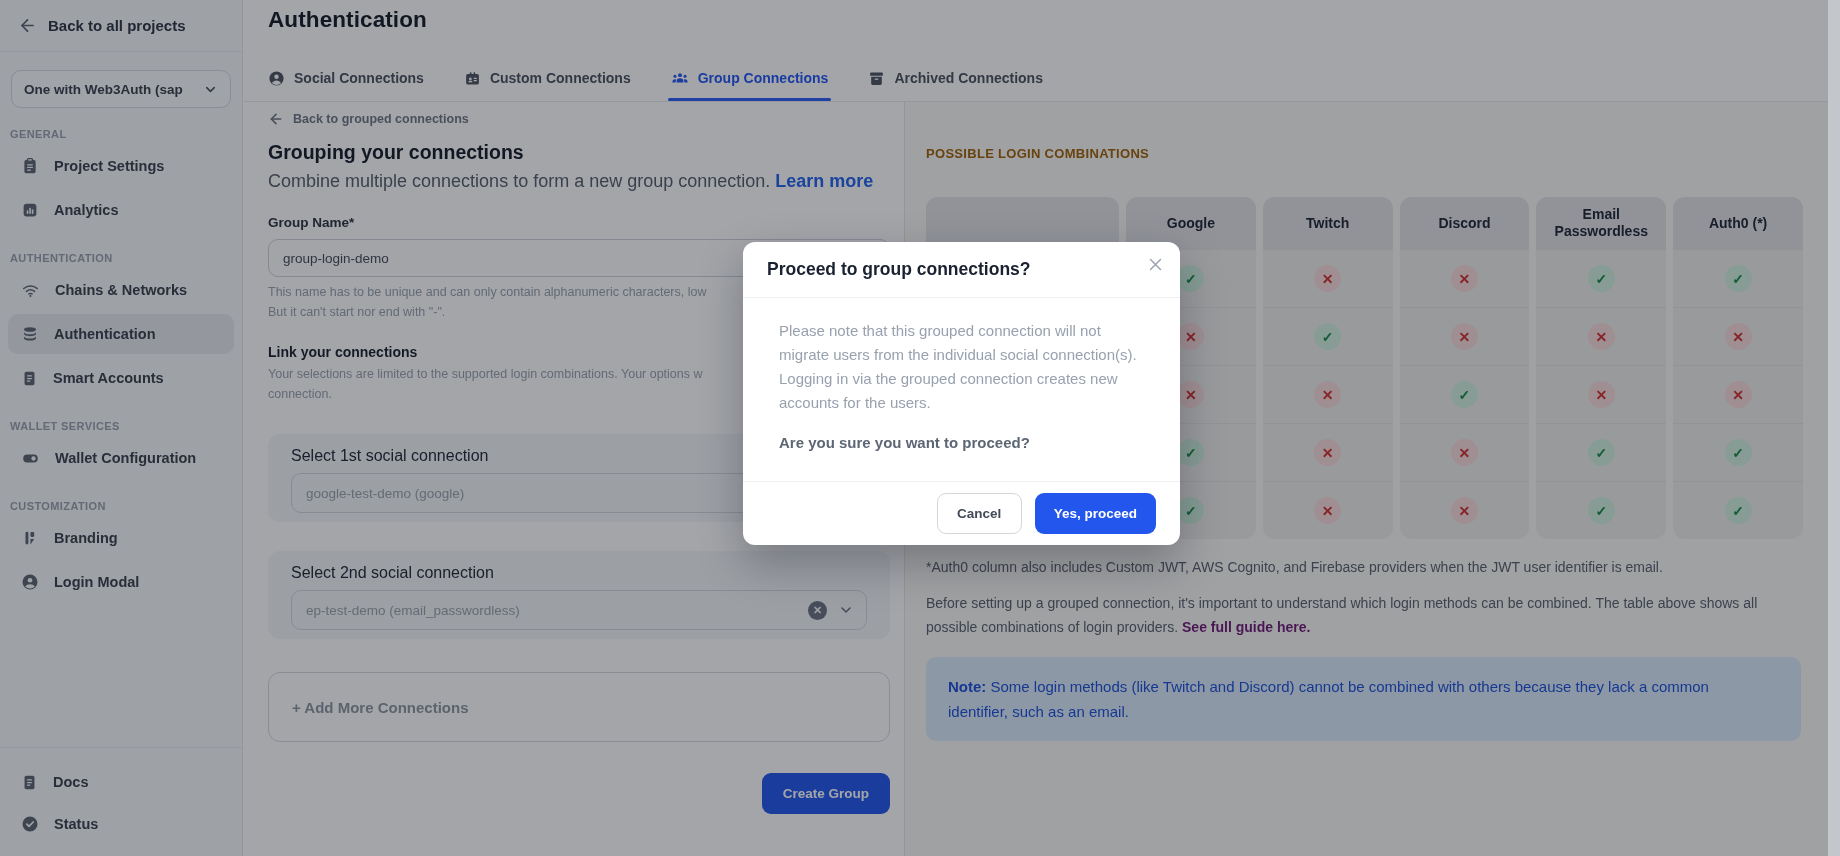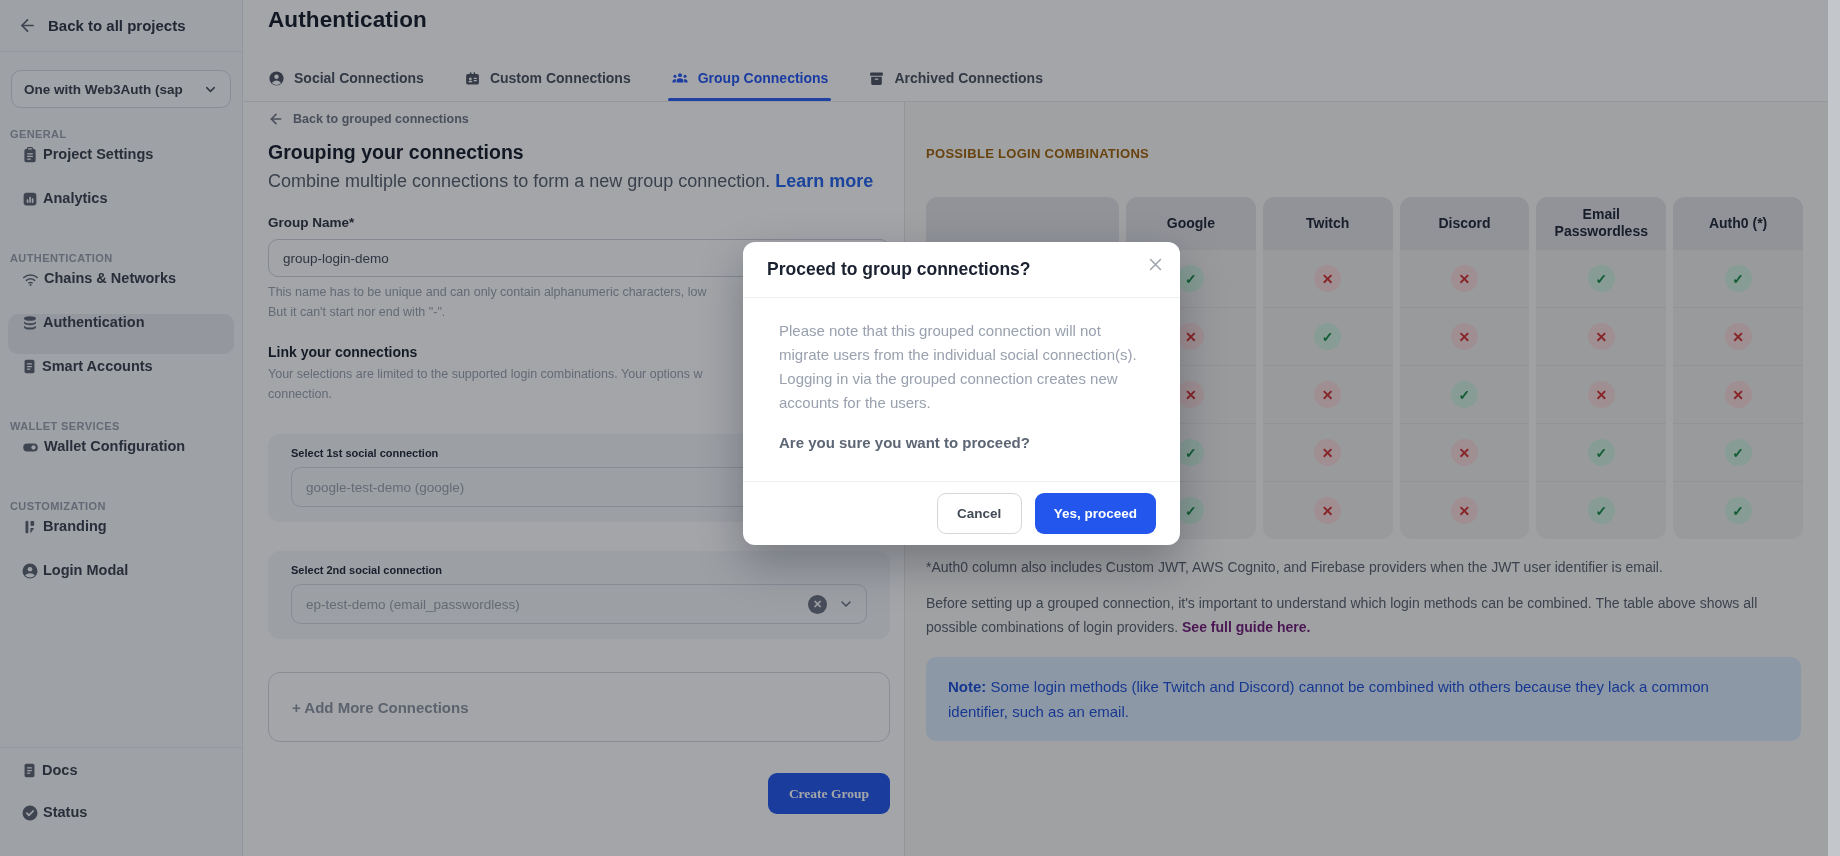--- a/index.html
+++ b/index.html
@@ -6,21 +6,21 @@
   html,body { width:1840px; height:856px; overflow:hidden; }
   body { font-family:"Liberation Sans", sans-serif; background:#ffffff; position:relative; color:#1c2230; }
 
   
   .sidebar { position:absolute; left:0; top:0; width:243px; height:856px; background:#f7f8fa; border-right:1px solid #e4e6e9; display:flex; flex-direction:column; }
   .back-row { height:52px; display:flex; align-items:center; gap:11px; padding:0 18px; font-size:15px; font-weight:700; color:#2e3644; border-bottom:1px solid #e7e9ec; }
   .proj-select { margin:18px 11px 0; height:38px; border:1px solid #d5d8dd; border-radius:10px; background:#fbfcfd; display:flex; align-items:center; padding:0 12px; font-size:13.5px; font-weight:600; color:#3a414c; }
   .proj-select .txt { white-space:nowrap; overflow:hidden; max-width:178px; }
   .proj-select svg { margin-left:auto; flex:none; }
   .sec-label { margin:20px 10px 4px; font-size:11px; font-weight:800; letter-spacing:0.4px; color:#9aa0ab; }
-  .side-item { height:40px; margin:2px 8px; border-radius:10px; display:flex; align-items:flex-start; gap:4px; padding:0 13px; font-size:14.5px; font-weight:600; color:#3a414c; cursor:pointer; }
+  .side-item { height:40px; margin:2px 8px; border-radius:10px; display:flex; align-items:center; gap:15px; padding:0 13px; font-size:14.5px; font-weight:600; color:#3a414c; cursor:pointer; }
   .side-item.active { background:#e7e9ee; }
   .side-item svg { flex:none; color:#5d6572; }
   .side-spacer { flex:1; }
   .side-footer { border-top:1px solid #e7e9ec; padding:12px 0 10px; }
 
   
   .main { position:absolute; left:244px; top:0; right:0; bottom:0; background:#ffffff; }
   .top-header { position:absolute; left:0; top:0; right:0; height:102px; border-bottom:1px solid #e7e8ea; background:#fff; }
   .page-title { position:absolute; left:24px; top:7px; font-size:22.5px; font-weight:800; color:#141a28; letter-spacing:0.1px; }
   .tabs { position:absolute; left:24px; bottom:0; display:flex; gap:40px; height:46px; }
@@ -36,27 +36,27 @@
   .h2 { margin-top:14px; font-size:19.5px; font-weight:800; color:#151b29; }
   .subtitle { margin-top:7px; font-size:18px; color:#565e6a; }
   .subtitle a { color:#2563eb; font-weight:600; text-decoration:none; }
   .field-label { margin-top:23px; font-size:13.5px; font-weight:700; color:#2d333f; }
   .text-input { margin-top:9px; width:622px; height:38px; border:1.5px solid #ccd1d8; border-radius:10px; background:#fdfdfe; padding:0 14px; font-size:13.5px; color:#454c58; font-family:inherit; outline:none; }
   .helper { margin-top:6px; font-size:12.5px; line-height:19.5px; color:#99a1ac; }
   .link-heading { margin-top:22px; font-size:14px; font-weight:800; color:#1b212d; }
   .desc { margin-top:5px; font-size:12.5px; line-height:19.5px; color:#99a1ac; }
   .sel-card { margin-top:30px; width:622px; height:88px; background:#f4f5f7; border-radius:12px; padding:13px 23px 0; }
   .sel-card + .sel-card { margin-top:29px; }
-  .sel-label { font-size:11px; font-weight:700; color:#232937; }
+  .sel-label { font-size:16px; font-weight:400; color:#232937; }
   .sel-input { margin-top:8px; width:576px; height:40px; border:1.5px solid #d2d6dc; border-radius:10px; display:flex; align-items:center; padding:0 14px; font-size:13.5px; color:#9aa2ac; background:transparent; position:relative; cursor:pointer; }
   .sel-input .icons { position:absolute; right:12px; display:flex; align-items:center; gap:11px; }
   .clear-dot { width:19px; height:19px; border-radius:50%; background:#6b7280; color:#f4f5f7; font-size:11px; font-weight:700; display:flex; align-items:center; justify-content:center; }
   .addmore { margin-top:33px; width:622px; height:70px; border:1.5px solid #d6d9de; border-radius:12px; display:flex; align-items:center; padding:0 23px; font-size:15px; font-weight:600; color:#8d95a1; cursor:pointer; }
   .create-row { margin-top:31px; width:622px; display:flex; justify-content:flex-end; }
-  .btn-primary { height:41px; padding:0 21px; background:#2356ec; color:#fff; border:none; border-radius:9px; font-size:13.5px; font-weight:700; font-family:Liberation Serif, serif; cursor:pointer; }
+  .btn-primary { height:41px; padding:0 21px; background:#2356ec; color:#fff; border:none; border-radius:9px; font-size:13.5px; font-weight:700; font-family:Liberation Sans, sans-serif; cursor:pointer; }
 
   
   .right-panel { position:absolute; left:660px; top:102px; right:0; bottom:0; background:#faf8f6; border-left:1px solid #e8e6e2; padding-left:21px; }
   .plc-title { margin-top:44px; font-size:13px; font-weight:700; letter-spacing:0.3px; color:#a16207; }
   .combo-card { margin-top:36px; width:877px; display:flex; gap:7px; }
   .strip { flex:1; height:342px; border-radius:12px; background:#efedea; overflow:hidden; display:flex; flex-direction:column; }
   .strip.label-strip { flex:none; width:193px; }
   .strip-header { height:52px; flex:none; background:#e3e3e5; display:flex; align-items:center; justify-content:center; text-align:center; font-size:14px; font-weight:700; color:#202634; line-height:1.2; padding:0 6px; }
   .cell { flex:1; display:flex; align-items:center; justify-content:center; border-top:1px solid rgba(0,0,0,0.04); }
   .label-cell { justify-content:flex-start; padding-left:24px; font-size:15px; font-weight:700; color:#262c38; }

